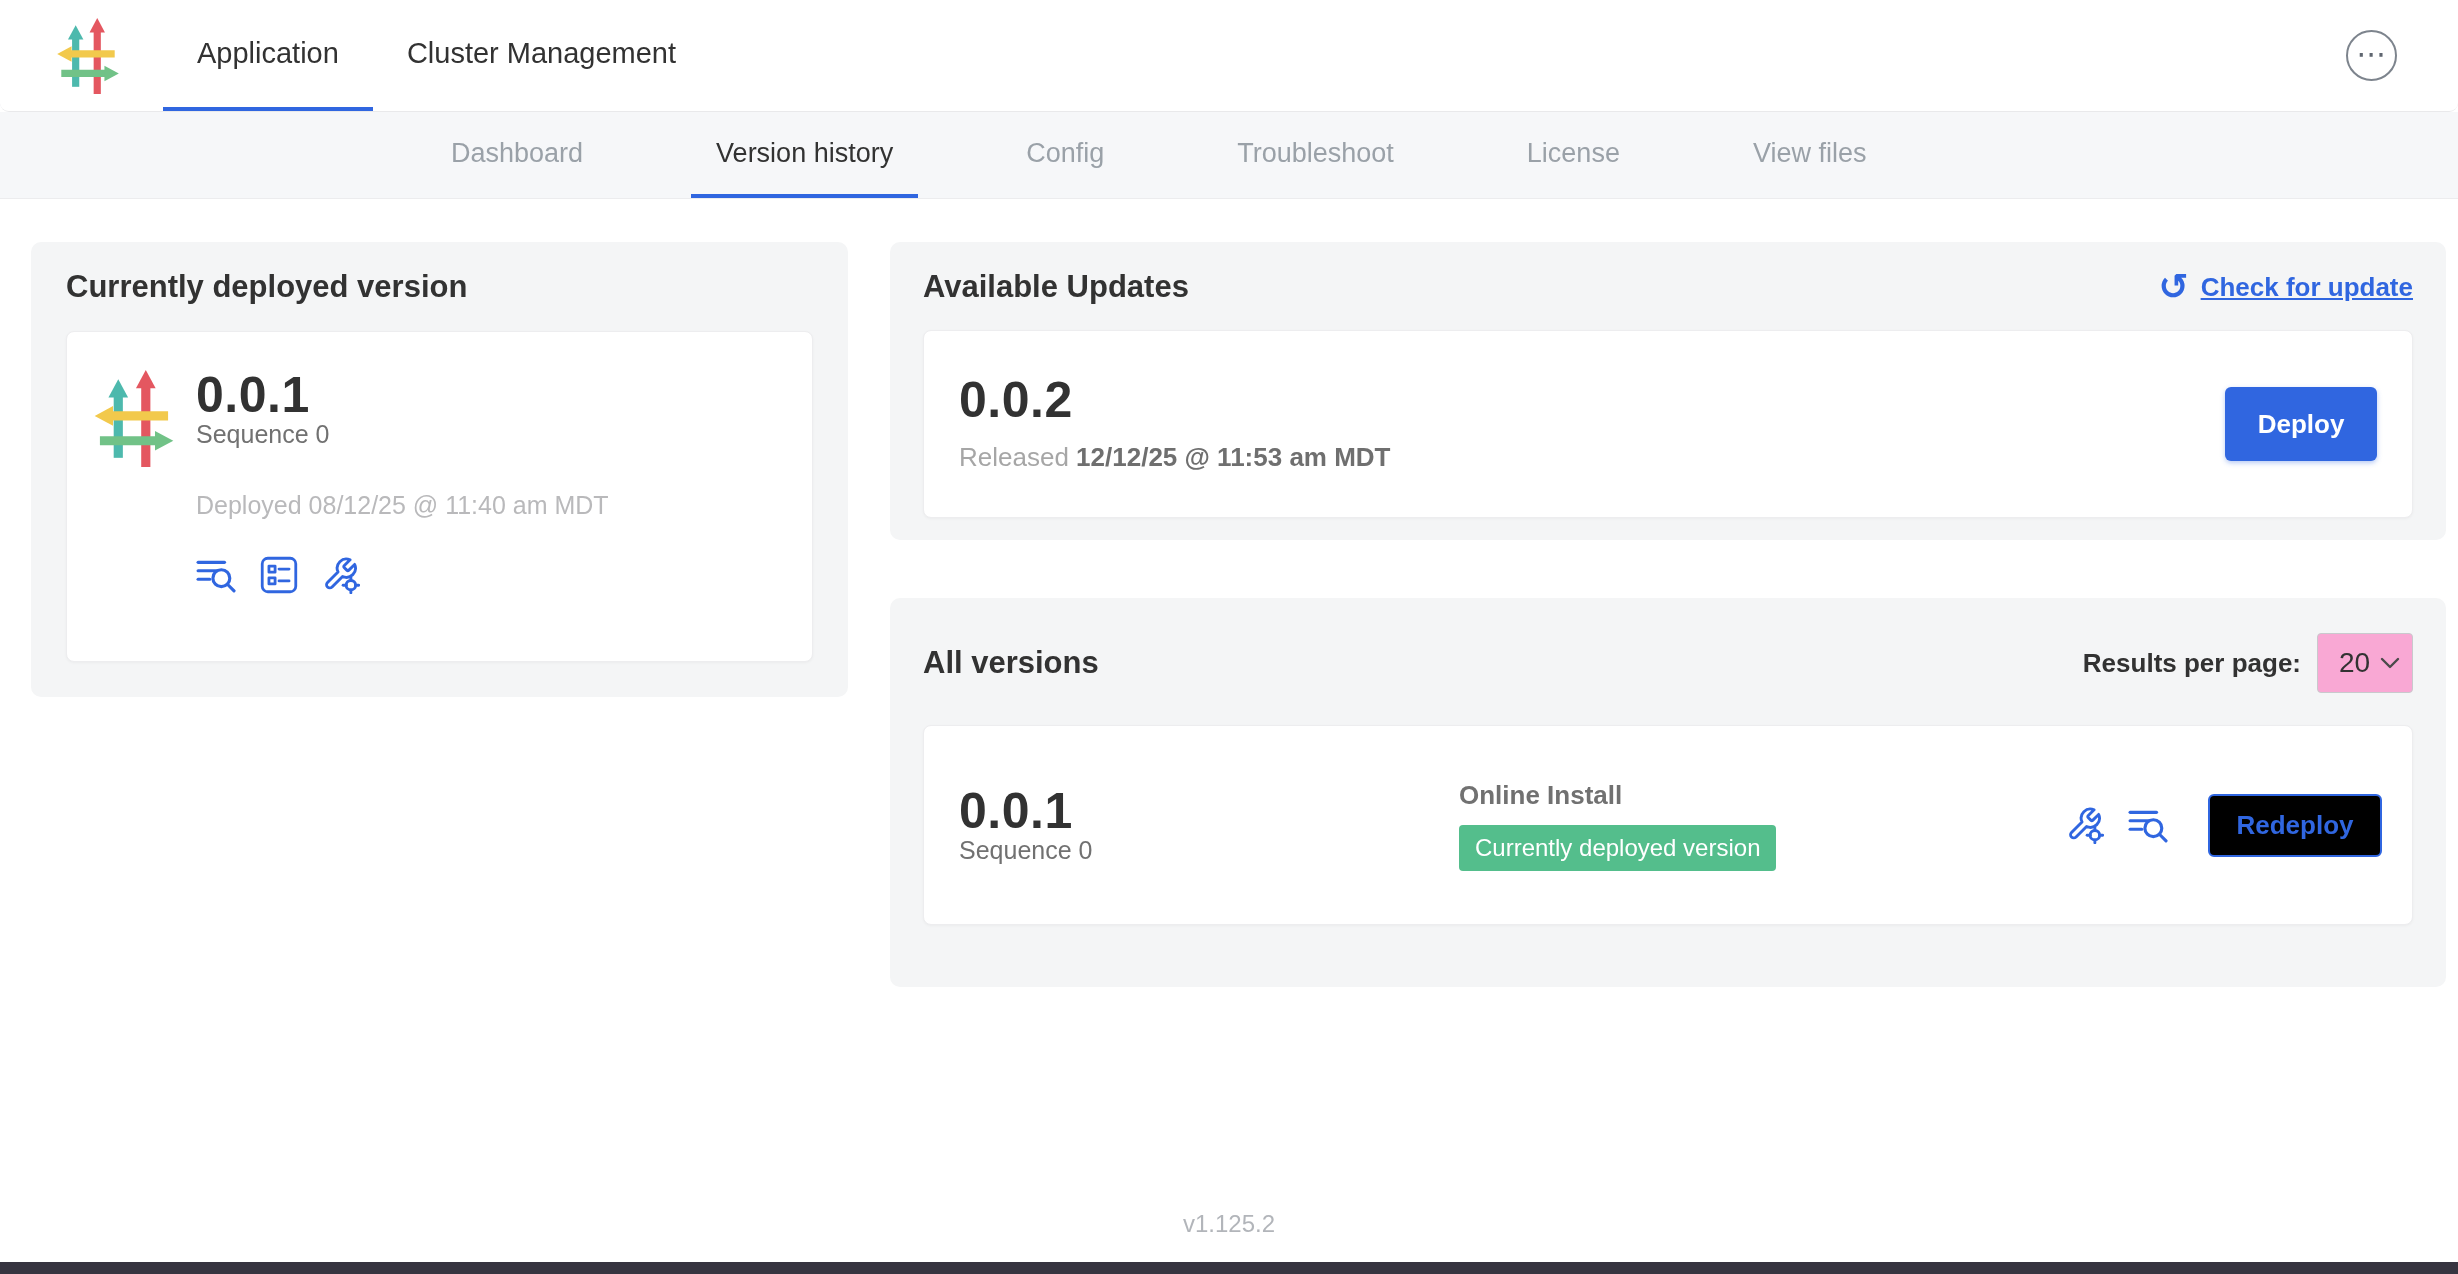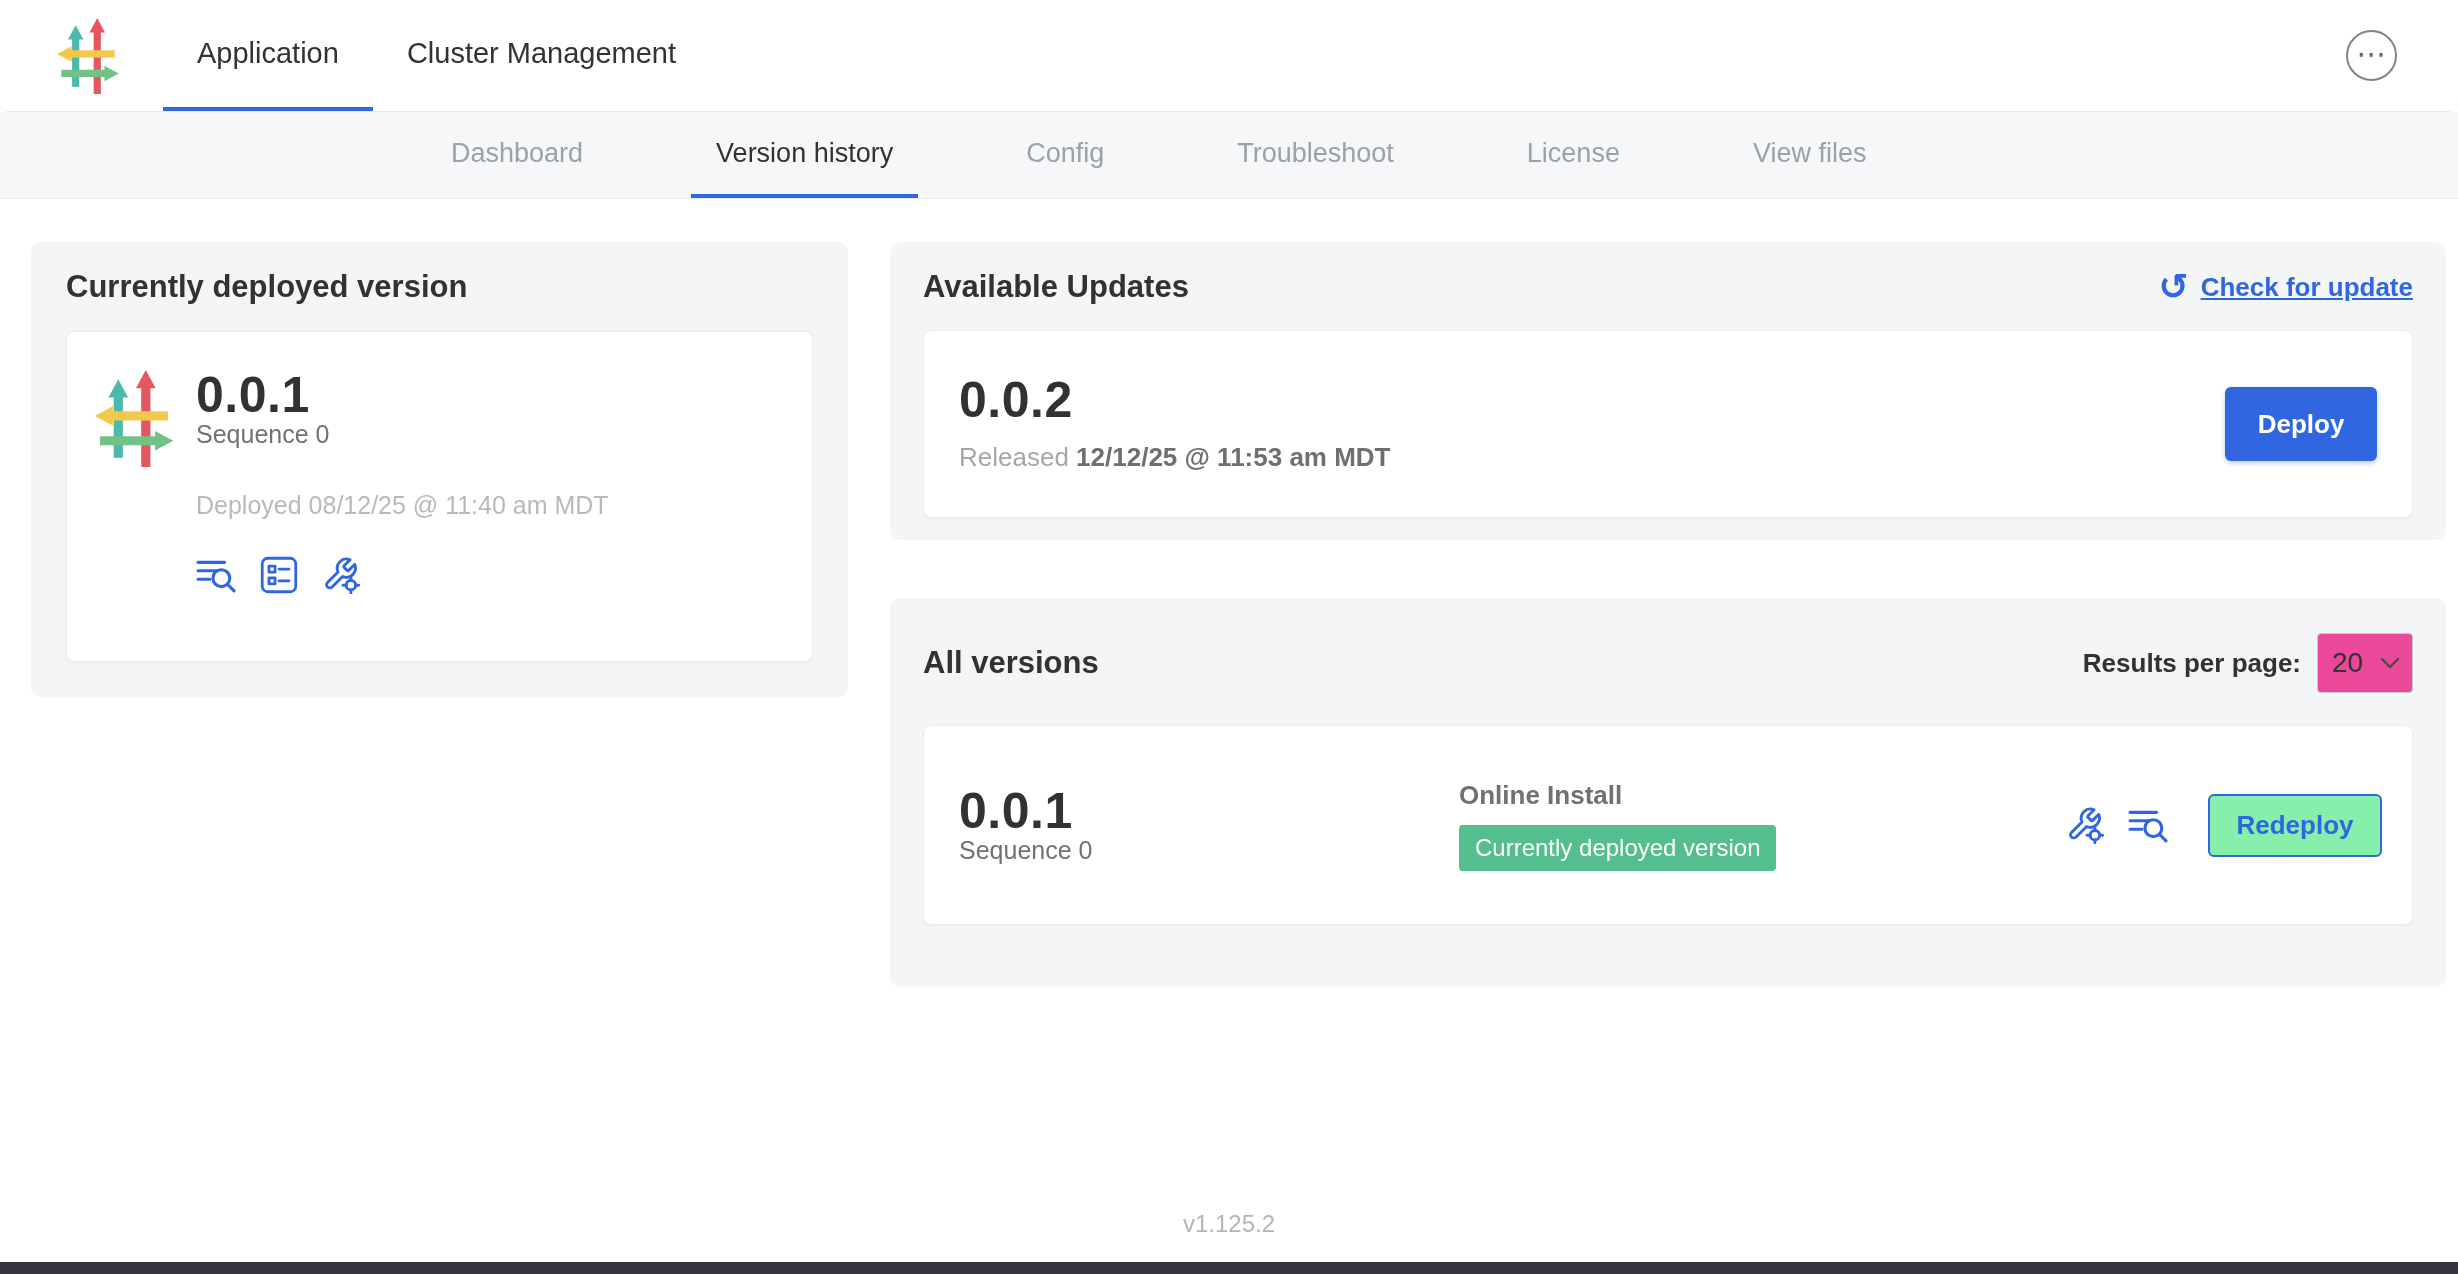--- a/index.html
+++ b/index.html
@@ -52,29 +52,29 @@
   .check-link .lbl{font-size:26px;font-weight:600;text-decoration:underline;}
   .refresh-glyph{font-family:"DejaVu Sans",sans-serif;font-size:36px;line-height:1;font-weight:700;}
   .updates-inner{margin-top:25px;height:188px;padding:0 35px;display:flex;align-items:center;justify-content:space-between;}
   .released-line{margin-top:17px;font-size:26px;color:#a6a6a6;}
   .released-line b{color:#6f6f6f;font-weight:700;}
   .deploy-btn{width:152px;height:74px;background:var(--accent);color:#fff;font-size:26px;font-weight:700;border:none;border-radius:6px;cursor:pointer;box-shadow:0 2px 5px rgba(48,102,224,.35);font-family:inherit;}
 
   .versions-card{margin-top:58px;height:389px;padding:35px 33px;}
   .results-group{display:flex;align-items:center;gap:16px;}
   .results-label{font-size:26px;font-weight:700;color:var(--dark-text);}
-  .select-box{width:96px;height:60px;background:#ec4899;border:1px solid #c9c9cd;border-radius:4px;display:flex;align-items:center;justify-content:space-between;padding:0 12px 0 14px;font-size:28px;color:var(--dark-text);cursor:pointer;}
+  .select-box{width:96px;height:60px;background:#f9a8d4;border:1px solid #c9c9cd;border-radius:4px;display:flex;align-items:center;justify-content:space-between;padding:0 12px 0 21px;font-size:28px;color:var(--dark-text);cursor:pointer;}
   .select-box svg{width:20px;height:12px;display:block;}
   .version-row{margin-top:32px;height:200px;padding:0 30px 0 35px;display:flex;align-items:center;}
   .row-left{width:500px;flex:0 0 auto;}
   .row-mid{flex:1 1 auto;}
   .install-type{font-size:26px;font-weight:700;color:var(--muted-text);}
   .badge{display:inline-block;margin-top:14px;background:var(--badge-green);color:#fff;font-size:24px;padding:9px 16px;border-radius:4px;}
   .row-actions{display:flex;align-items:center;gap:24px;flex:0 0 auto;}
-  .redeploy-btn{width:174px;height:63px;background:#86efac;border:2px solid var(--accent);color:var(--accent);border-radius:6px;font-size:26px;font-weight:700;cursor:pointer;margin-left:16px;font-family:inherit;}
+  .redeploy-btn{width:174px;height:63px;background:#000000;border:2px solid var(--accent);color:var(--accent);border-radius:6px;font-size:26px;font-weight:700;cursor:pointer;margin-left:16px;font-family:inherit;}
 
   
   .footer{flex:0 0 auto;height:76px;display:flex;align-items:center;justify-content:center;font-size:24px;color:#b2b5ba;background:#fff;}
   .bottom-bar{flex:0 0 auto;height:12px;background:var(--footer-bar);}
 
   
   .icon-stroke{fill:none;stroke:var(--accent);stroke-linecap:round;stroke-linejoin:round;}
   .sw3{stroke-width:3;}
   .sw25{stroke-width:2.5;}
   .sw19{stroke-width:1.9;}

